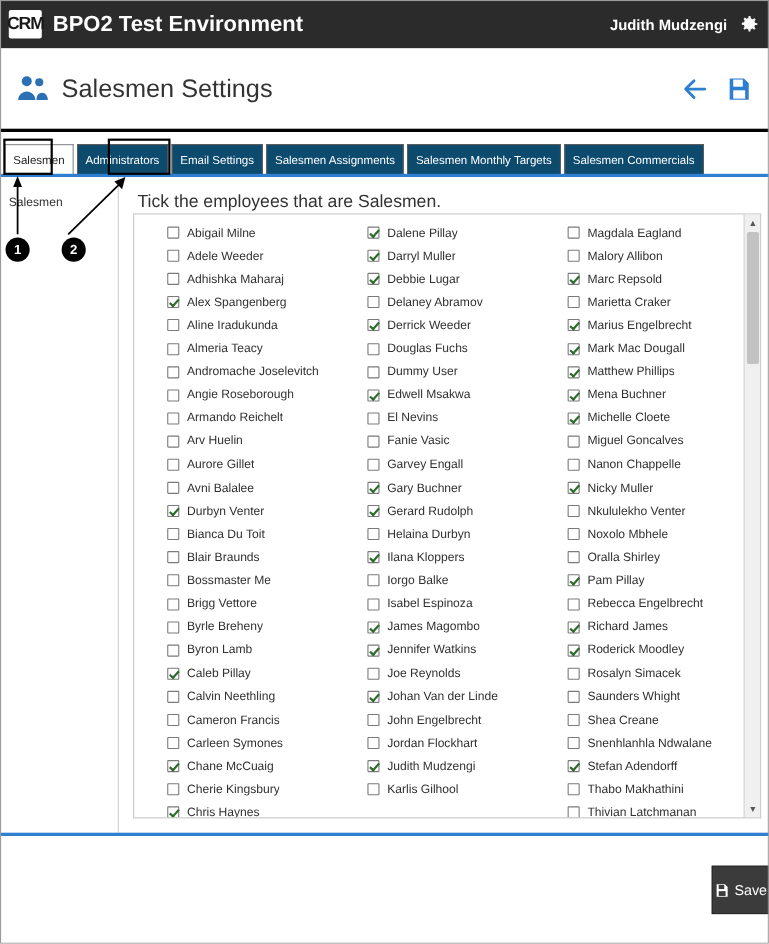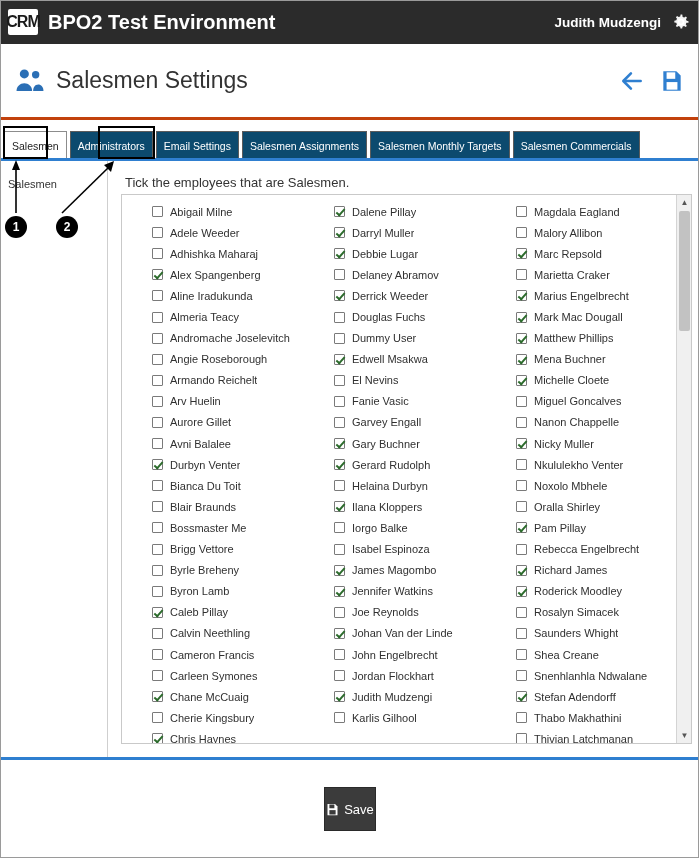--- a/index.html
+++ b/index.html
@@ -52,21 +52,21 @@
     color: #ffffff;
     margin-right: 10px;
   }
   .gear-icon { width: 20px; height: 20px; display: block; }
 
   
   .pagehead {
     position: absolute; top: 44px; left: 0;
     width: 699px; height: 76px;
     background: #ffffff;
-    border-bottom: 3px solid #c2410c;
+    border-bottom: 3px solid #000000;
     display: flex; align-items: center;
   }
   .pagehead-icon {
     margin-left: 12px;
     width: 36px; height: 36px;
     display: flex; align-items: center; justify-content: center;
     color: #2b6fb5;
   }
   .pagehead-title {
     margin-left: 8px;
@@ -131,21 +131,21 @@
   .panel {
     position: absolute;
     top: 161px; left: 107px;
     width: 592px; height: 596px;
     background: #ffffff;
     border-left: 1px solid #cfcfcf;
   }
   .panel-note {
     position: absolute;
     top: 14px; left: 17px;
-    font-size: 13px;
+    font-size: 16px;
     color: #333333;
   }
   .list-area {
     position: absolute;
     top: 33px; left: 13px;
     width: 571px; height: 550px;
     border: 1px solid #c9c9c9;
     background: #ffffff;
     overflow: hidden;
   }
@@ -214,21 +214,21 @@
     position: absolute;
     top: 757px; left: 0;
     width: 699px; height: 3px;
     background: #2f7fd0;
   }
   .savebar {
     position: absolute;
     top: 760px; left: 0;
     width: 699px; height: 98px;
     background: #ffffff;
-    display: flex; align-items: center; justify-content: center;
+    display: flex; align-items: center; justify-content: flex-end;
   }
   .save-btn {
     width: 52px; height: 44px;
     background: #3b3b3b;
     color: #ffffff;
     border: 1px solid #2a2a2a;
     display: flex; align-items: center; justify-content: center;
     gap: 4px;
     font-size: 13px;
     cursor: pointer;

